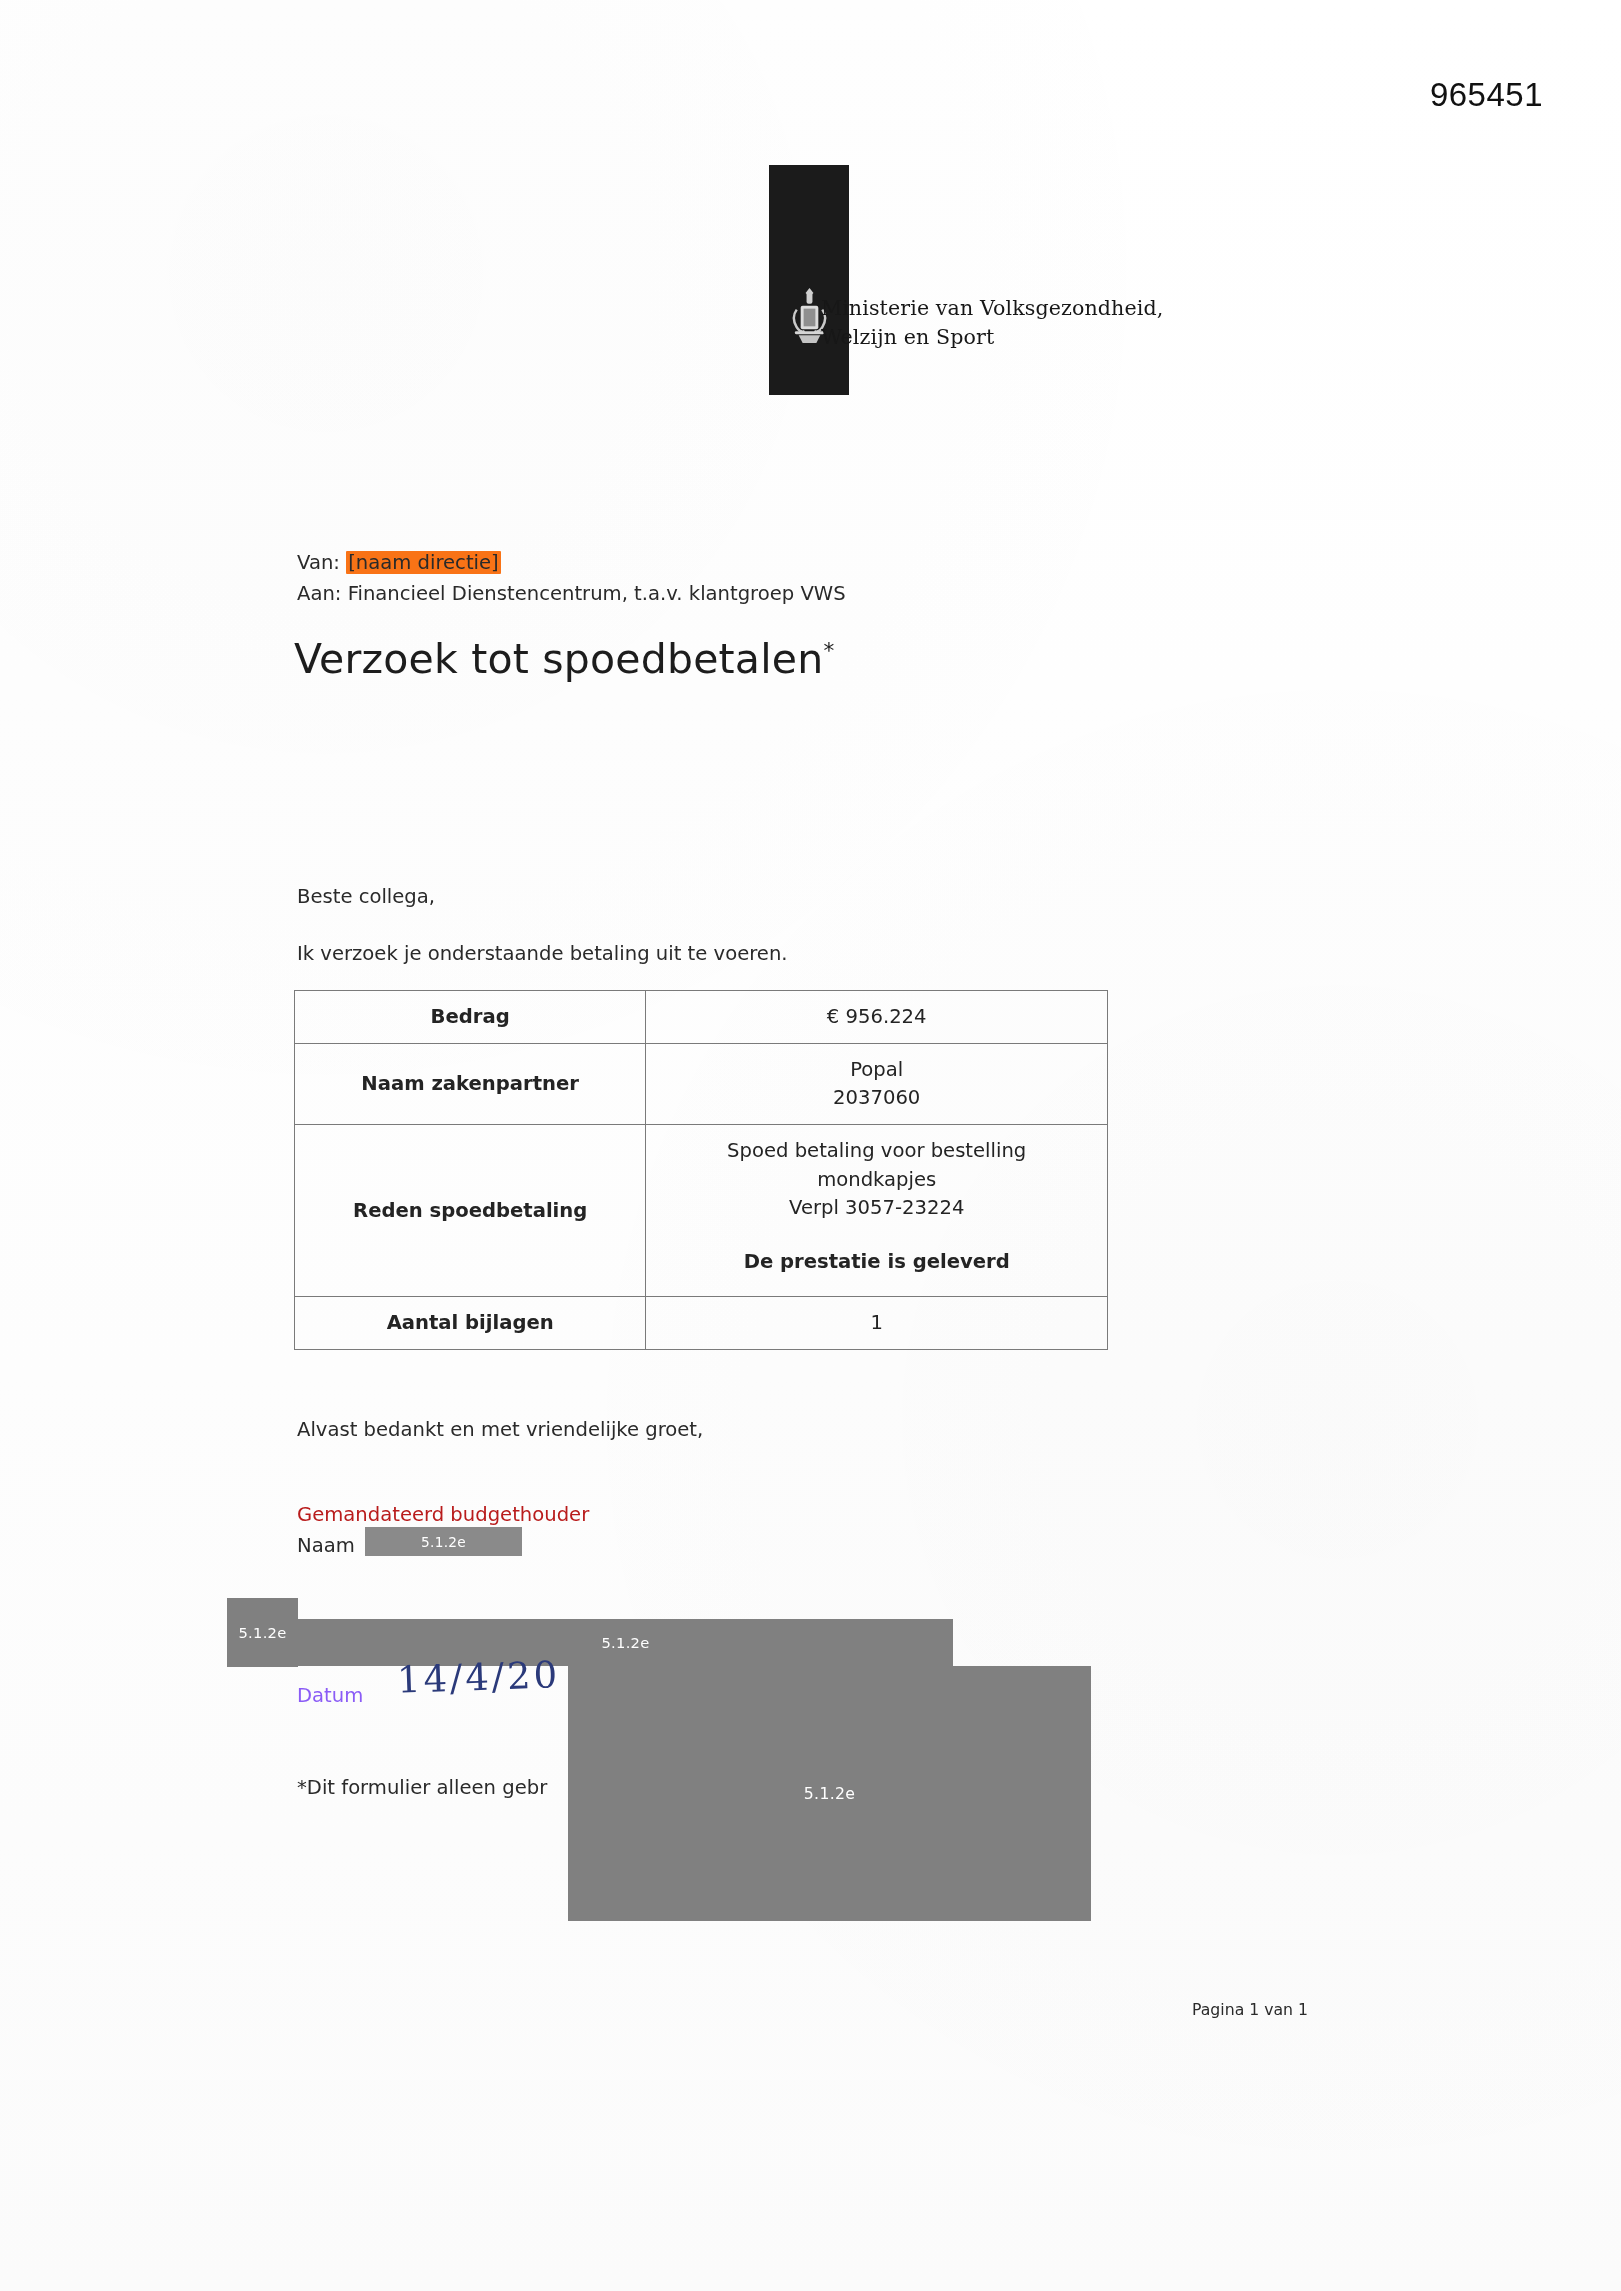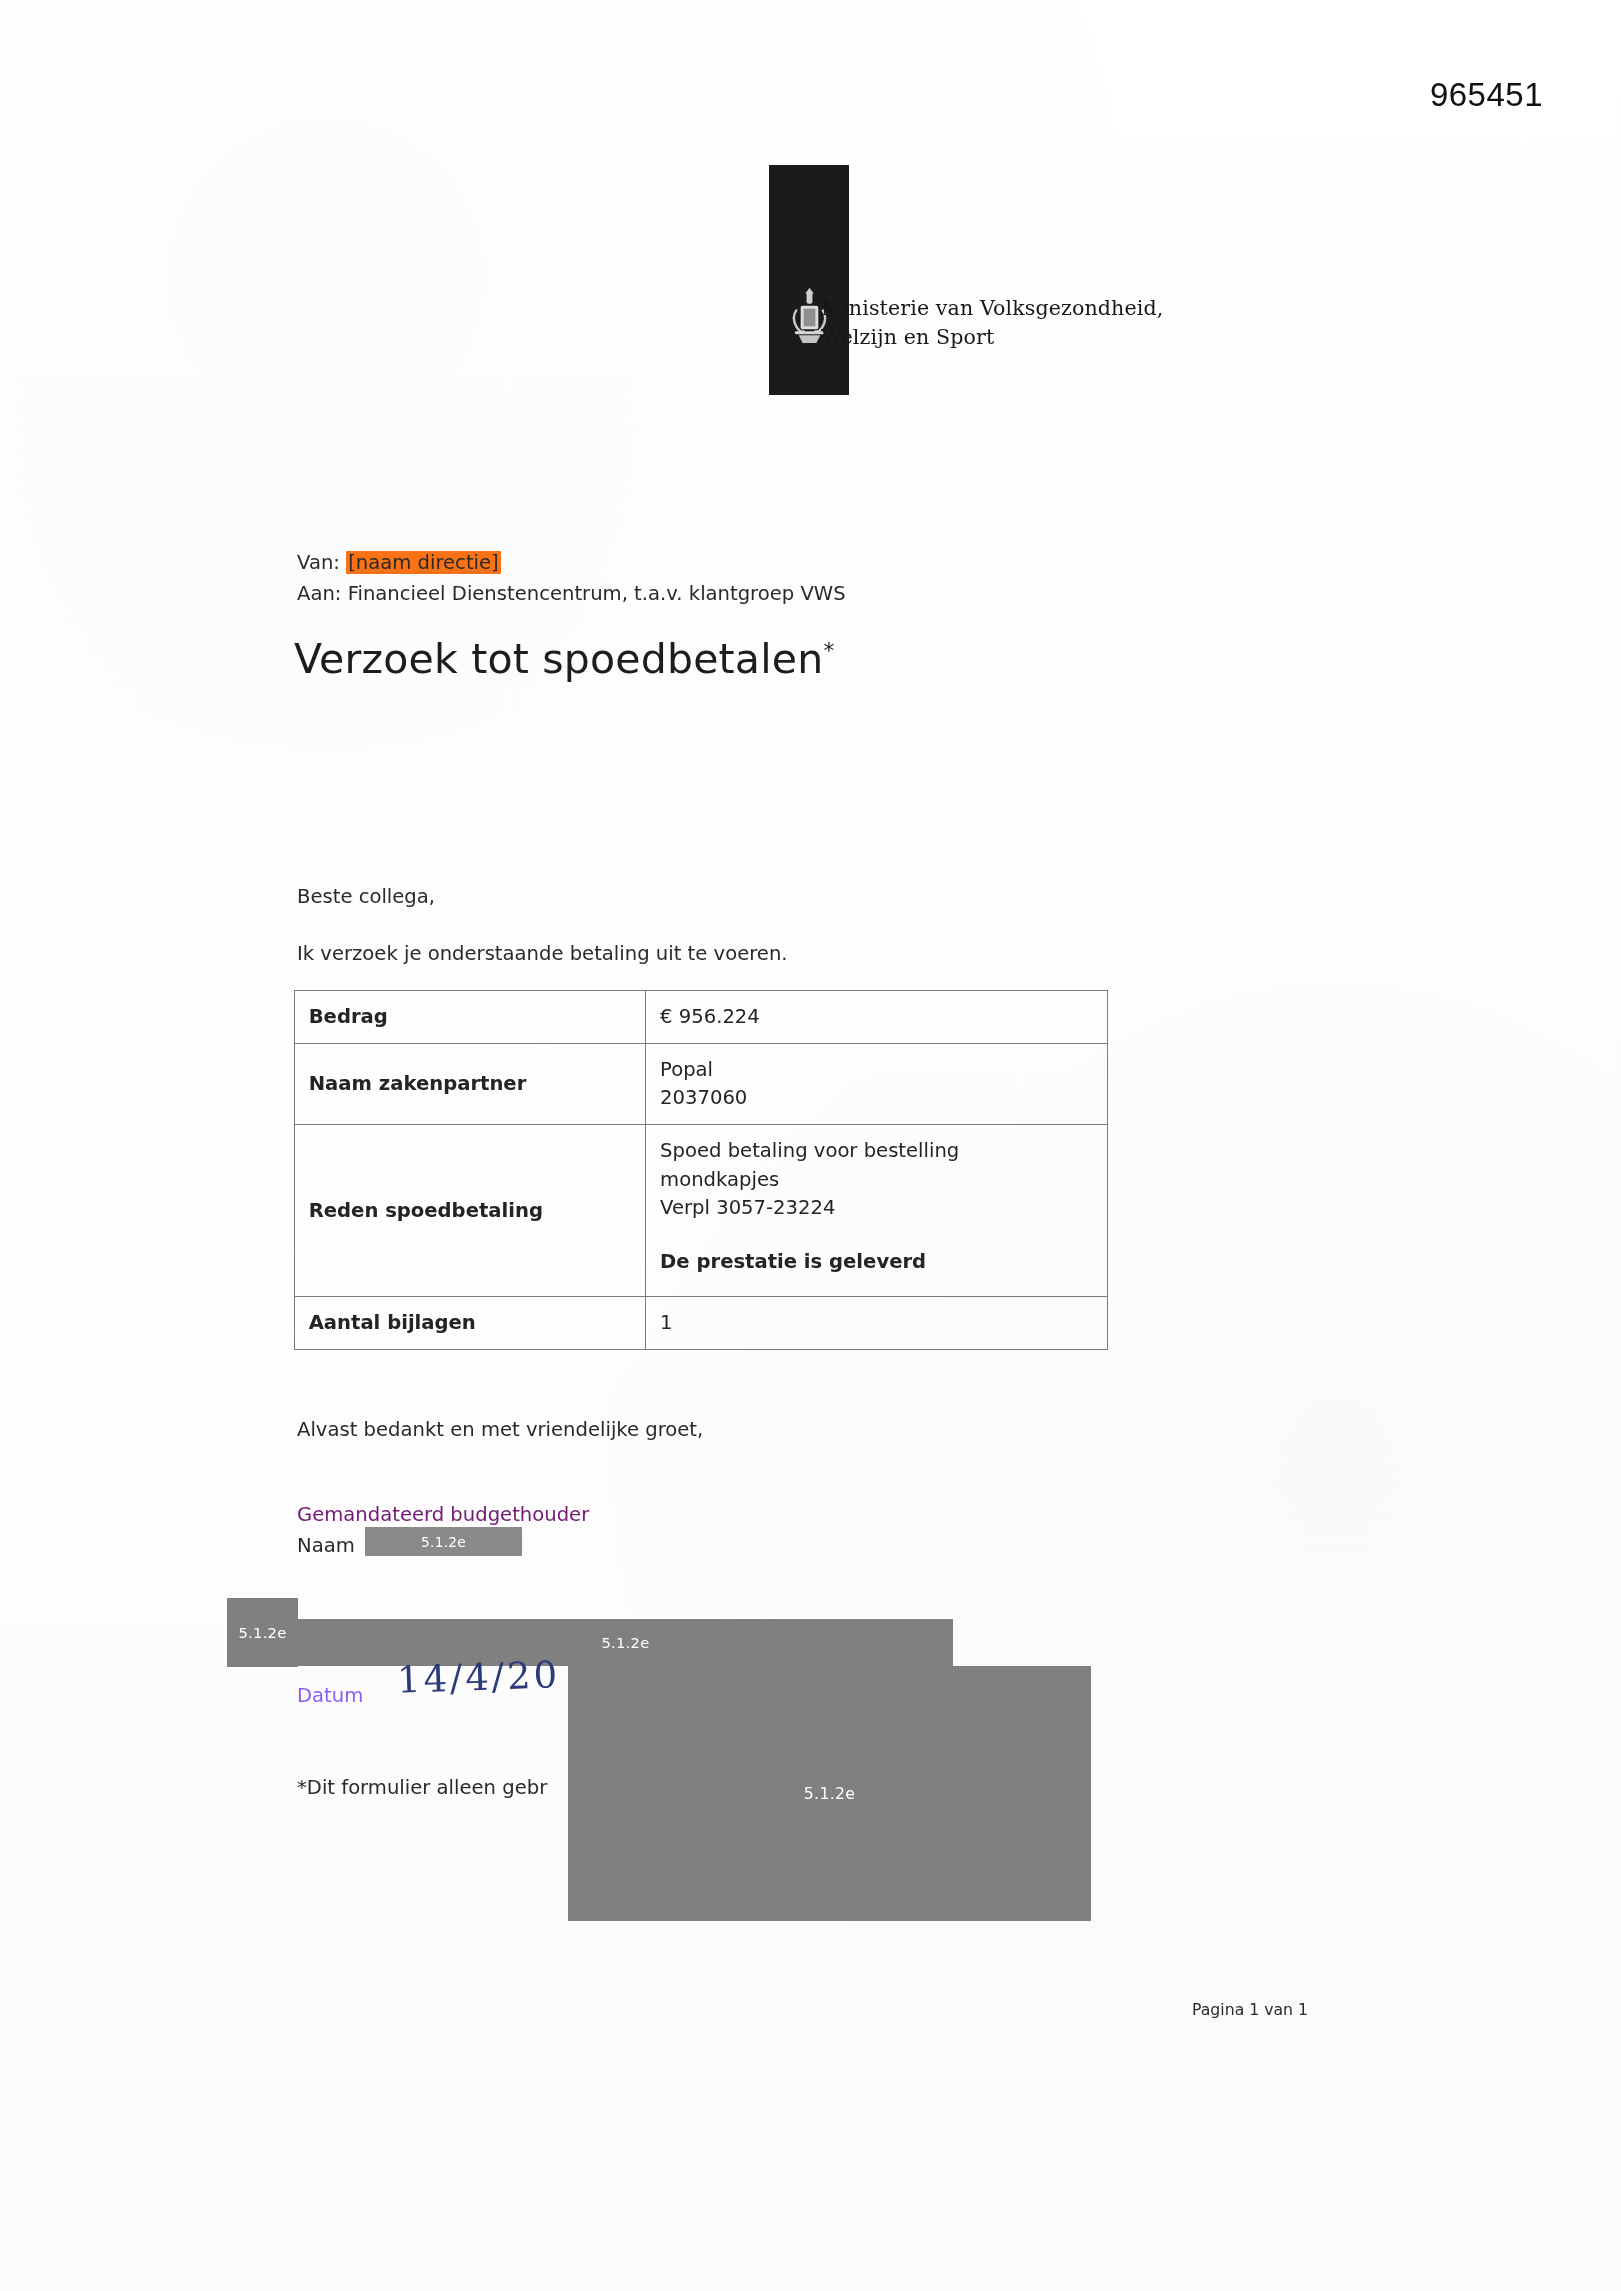--- a/index.html
+++ b/index.html
@@ -118,20 +118,21 @@
     width: 814px;
     border-collapse: collapse;
     font-size: 19.6px;
   }
   .data-table td {
     border: 1px solid #7a7a7a;
     padding: 11.8px 13.7px;
     vertical-align: top;
     color: #242424;
     line-height: 1.45;
+    text-align: center;
   }
   .data-table td.label {
     width: 323px;
     font-weight: bold;
     vertical-align: middle;
   }
   .data-table td.label.mid {
     vertical-align: middle;
   }
   .row-tall td { height: 147px; }
@@ -145,21 +146,21 @@
     left: 297px;
     top: 1418px;
     font-size: 19.6px;
     color: #2a2a2a;
   }
   .mandate-role {
     position: absolute;
     left: 297px;
     top: 1503px;
     font-size: 19.6px;
-    color: #701a75;
+    color: #b91c1c;
   }
   .name-line {
     position: absolute;
     left: 297px;
     top: 1534px;
     font-size: 19.6px;
     color: #2a2a2a;
   }
   .date-line {
     position: absolute;

